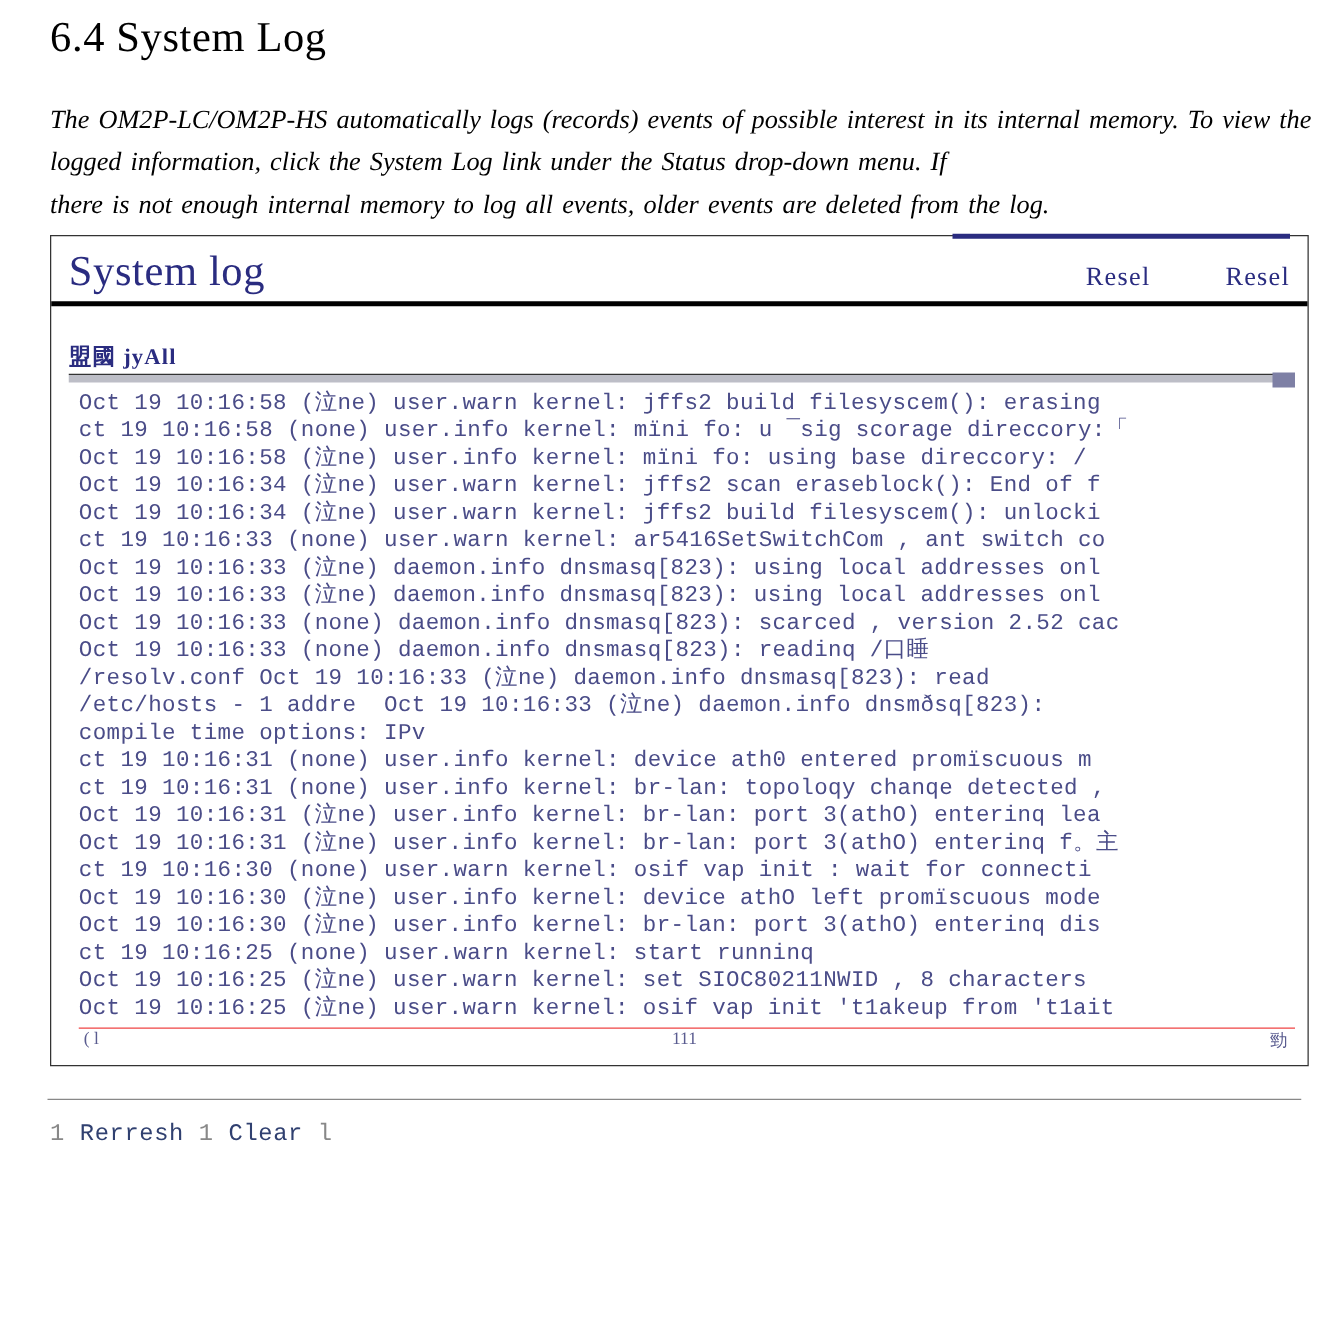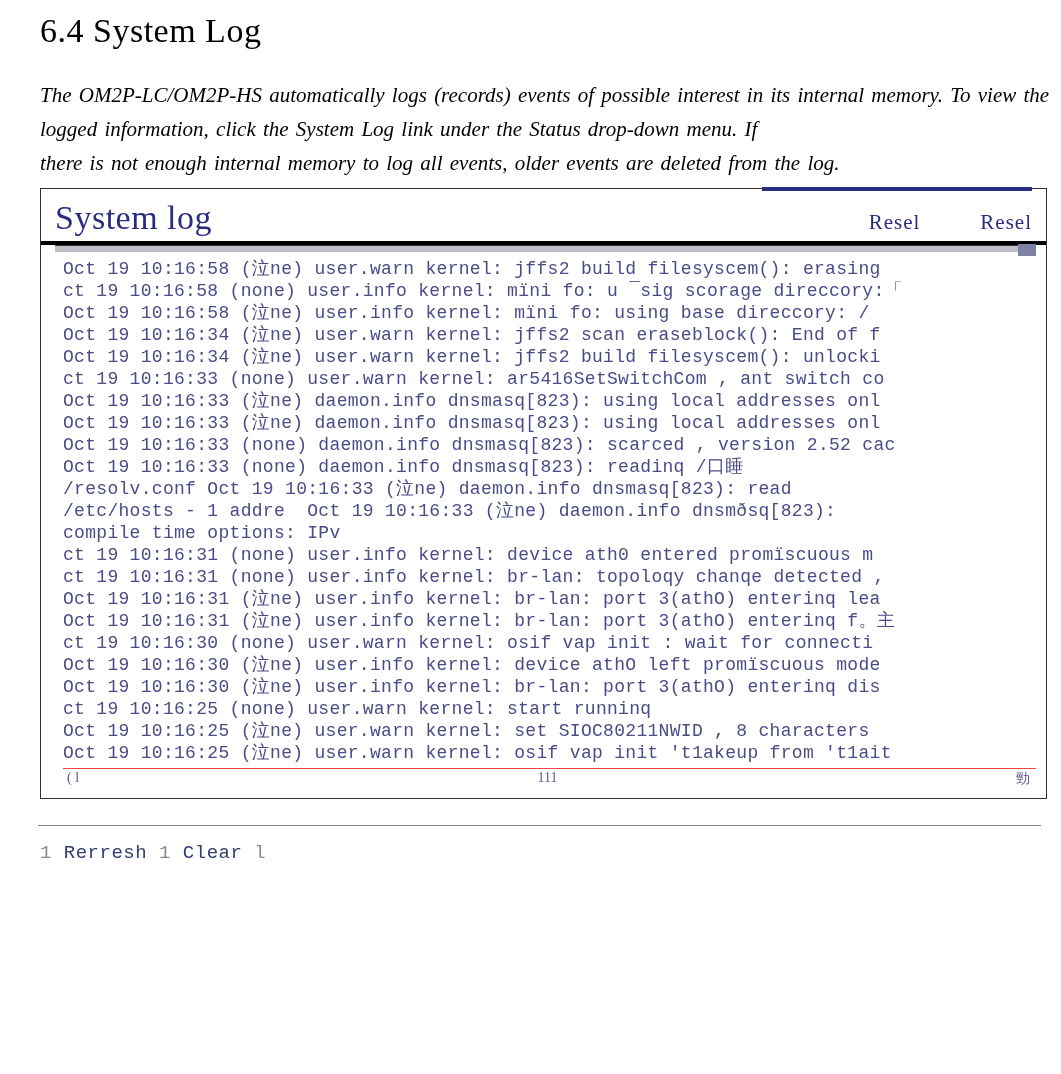--- a/index.html
+++ b/index.html
@@ -123,20 +123,21 @@
 <p class="body-text">there is not enough internal memory to log all events, older events are deleted from the log.</p>
 
 <div class="panel">
   <div class="top-bar-line"></div>
   <div class="panel-header">
     <div class="panel-title">System log</div>
     <a class="nav-link">Resel</a>
     <a class="nav-link">Resel</a>
   </div>
 
+  <div class="sub-bar-label">盟國 jyAll</div>
   <div class="sub-bar-rule"></div>
 
   <div class="log-area" id="log-area"><span class="log-line">Oct 19 10:16:58 (泣ne) user.warn kernel: jffs2 build filesyscem(): erasing</span><span class="log-line">ct 19 10:16:58 (none) user.info kernel: mïni fo: u ¯sig scorage direccory:「</span><span class="log-line">Oct 19 10:16:58 (泣ne) user.info kernel: mïni fo: using base direccory: /</span><span class="log-line">Oct 19 10:16:34 (泣ne) user.warn kernel: jffs2 scan eraseblock(): End of f</span><span class="log-line">Oct 19 10:16:34 (泣ne) user.warn kernel: jffs2 build filesyscem(): unlocki</span><span class="log-line">ct 19 10:16:33 (none) user.warn kernel: ar5416SetSwitchCom , ant switch co</span><span class="log-line">Oct 19 10:16:33 (泣ne) daemon.info dnsmasq[823): using local addresses onl</span><span class="log-line">Oct 19 10:16:33 (泣ne) daemon.info dnsmasq[823): using local addresses onl</span><span class="log-line">Oct 19 10:16:33 (none) daemon.info dnsmasq[823): scarced , version 2.52 cac</span><span class="log-line">Oct 19 10:16:33 (none) daemon.info dnsmasq[823): readinq /口睡</span><span class="log-line">/resolv.conf Oct 19 10:16:33 (泣ne) daemon.info dnsmasq[823): read</span><span class="log-line">/etc/hosts - 1 addre  Oct 19 10:16:33 (泣ne) daemon.info dnsmðsq[823):</span><span class="log-line">compile time options: IPv</span><span class="log-line">ct 19 10:16:31 (none) user.info kernel: device ath0 entered promïscuous m</span><span class="log-line">ct 19 10:16:31 (none) user.info kernel: br-lan: topoloqy chanqe detected ,</span><span class="log-line">Oct 19 10:16:31 (泣ne) user.info kernel: br-lan: port 3(athO) enterinq lea</span><span class="log-line">Oct 19 10:16:31 (泣ne) user.info kernel: br-lan: port 3(athO) enterinq f。主</span><span class="log-line">ct 19 10:16:30 (none) user.warn kernel: osif vap init : wait for connecti</span><span class="log-line">Oct 19 10:16:30 (泣ne) user.info kernel: device athO left promïscuous mode</span><span class="log-line">Oct 19 10:16:30 (泣ne) user.info kernel: br-lan: port 3(athO) enterinq dis</span><span class="log-line">ct 19 10:16:25 (none) user.warn kernel: start runninq</span><span class="log-line">Oct 19 10:16:25 (泣ne) user.warn kernel: set SIOC80211NWID , 8 characters</span><span class="log-line">Oct 19 10:16:25 (泣ne) user.warn kernel: osif vap init 't1akeup from 't1ait</span></div>
 
   <div class="scroll-foot">
     <span>( l</span>
     <span>111</span>
     <span>勁</span>
   </div>
 </div>

